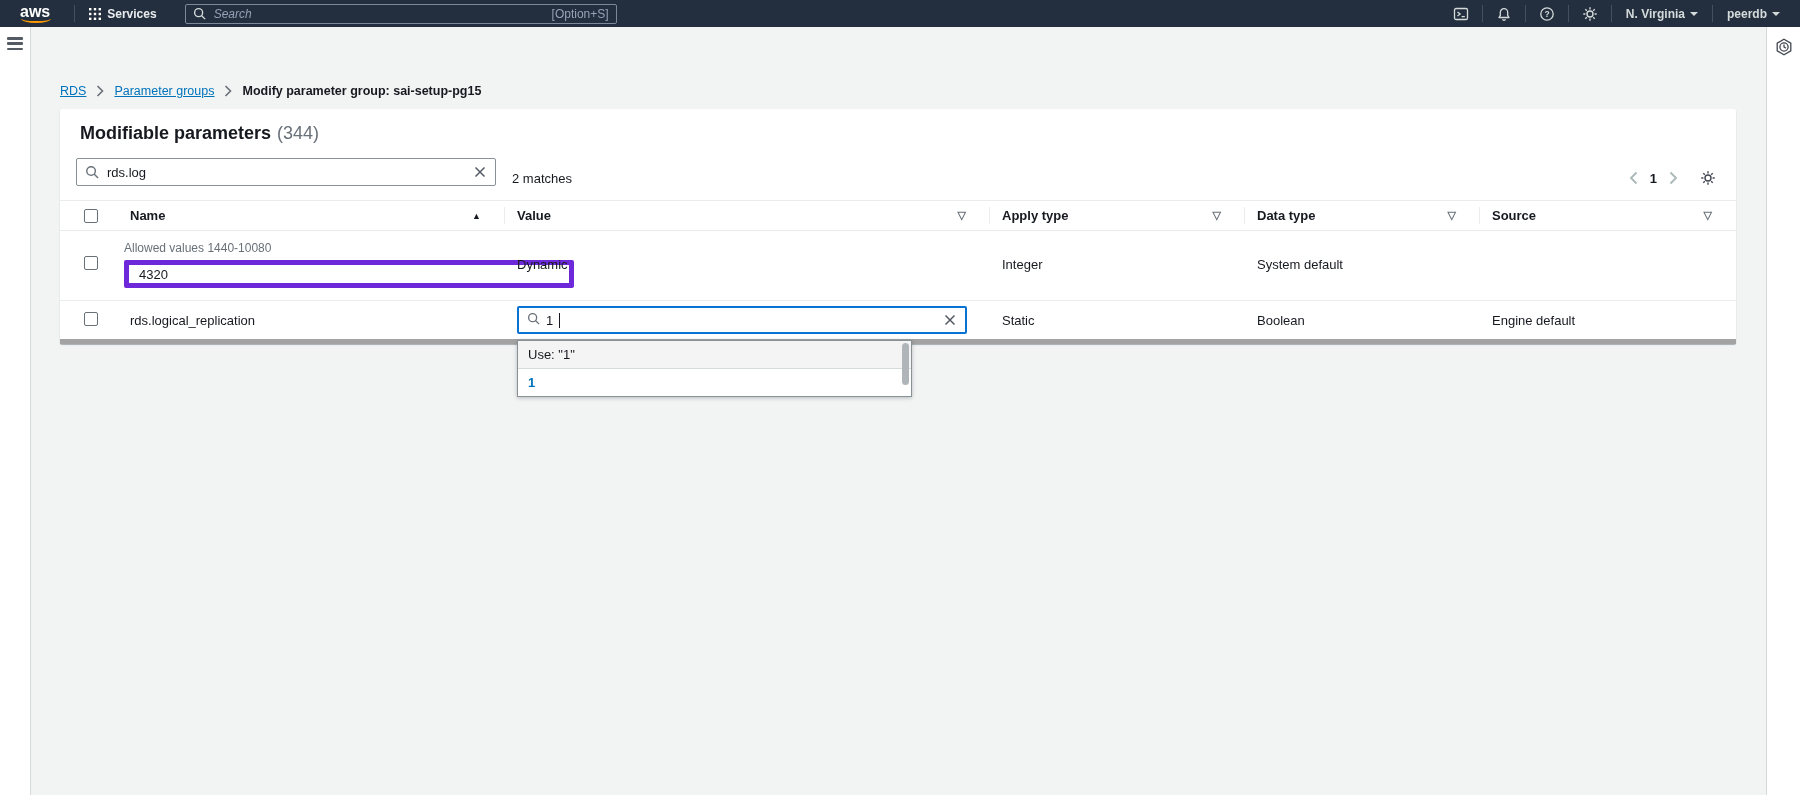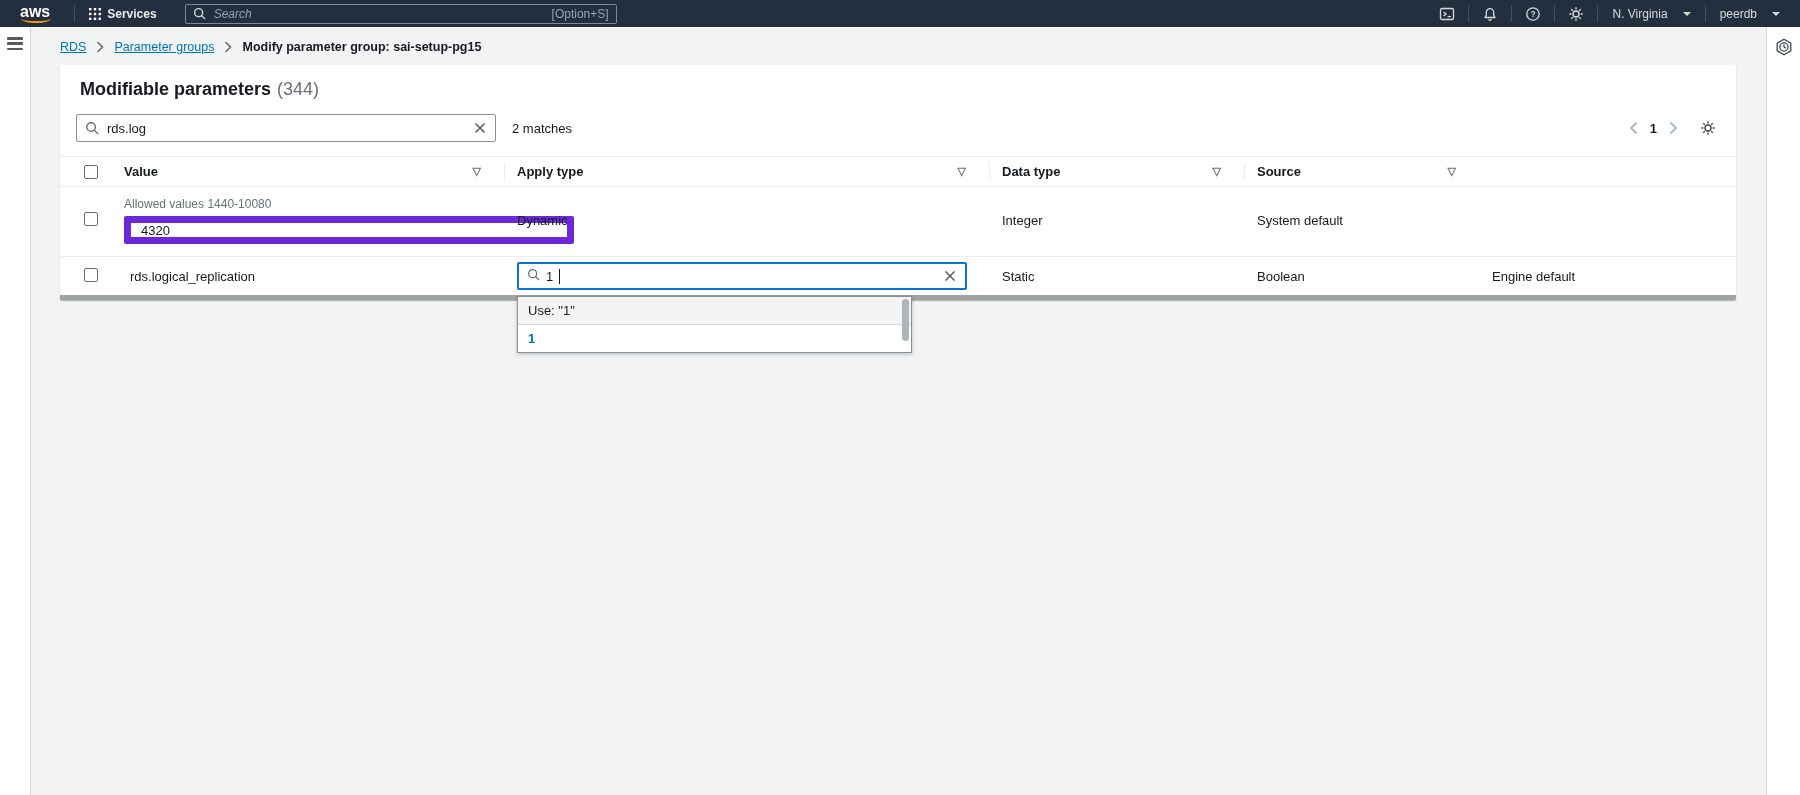--- a/index.html
+++ b/index.html
@@ -13,50 +13,50 @@
   .tb-divider { width:1px; height:17px; background:#45505f; margin:0 8px; }
   .tb-item { display:flex; align-items:center; gap:6px; padding:0 6px; height:27px; cursor:pointer; font-size:12px; color:#e9ebed; font-weight:700; }
   .tb-item svg, .tb-icon svg { display:block; }
   .tb-search { position:relative; margin-left:22px; width:432px; }
   .tb-search input { width:100%; height:20px; background:#232f3e; border:1px solid #7d8998; border-radius:2px; color:#14b8a6; font-size:12px; padding:0 40px 0 28px; font-family:"Liberation Sans", sans-serif; }
   .tb-search input::placeholder { color:#95a3b8; font-style:italic; }
   .tb-search .mag { position:absolute; left:8px; top:3px; color:#d5dbdb; }
   .tb-search .shortcut { position:absolute; right:8px; top:3px; color:#95a3b8; font-size:12px; }
   .tb-right { margin-left:auto; display:flex; align-items:center; }
   .tb-icon { width:26px; height:27px; display:flex; align-items:center; justify-content:center; color:#d5dbdb; cursor:pointer; }
-  .tb-text { font-size:12px; color:#d5dbdb; font-weight:400; display:flex; align-items:center; gap:15px; padding:0 6px; cursor:pointer; }
+  .tb-text { font-size:12px; color:#d5dbdb; font-weight:700; display:flex; align-items:center; gap:5px; padding:0 6px; cursor:pointer; }
   .caret-down { width:0; height:0; border-left:4px solid transparent; border-right:4px solid transparent; border-top:4px solid #d5dbdb; }
 
   
   .shell { display:flex; height:768px; }
   .left-rail { width:31px; background:#fff; border-right:1px solid #d5dbdb; padding-top:10px; display:flex; justify-content:center; }
   .hamburger { width:16px; height:13px; display:flex; flex-direction:column; justify-content:space-between; cursor:pointer; }
   .hamburger span { display:block; height:2.5px; background:#545b64; border-radius:1px; }
   .right-rail { width:34px; background:#fff; border-left:1px solid #d5dbdb; padding-top:10px; display:flex; justify-content:center; align-items:flex-start; }
-  .main { flex:1; background:#f2f3f3; padding:0 30px 0 29px; }
+  .main { flex:1; background:#f2f3f3; padding:0 30px 0 29px;margin-top:44px; }
 
   
   .breadcrumb { display:flex; align-items:center; gap:10px; padding:13px 0 11px 0; font-size:12.5px; }
   .breadcrumb a { color:#0073bb; text-decoration:underline; cursor:pointer; }
   .crumb-sep { color:#687078; display:flex; align-items:center; }
   .crumb-current { color:#16191f; font-weight:700; }
 
   
   .card { background:#fff; border-radius:2px; box-shadow:0 1px 1px 0 rgba(0,28,36,.3), 1px 1px 1px -1px rgba(0,28,36,.15), -1px 1px 1px -1px rgba(0,28,36,.15); position:relative; }
   .card-header { display:flex; align-items:center; padding:14px 20px 6px 20px; }
   .card-title { font-size:18px; font-weight:700; }
   .card-count { font-size:18px; color:#687078; font-weight:400; margin-left:6px; }
   .header-buttons { margin-left:auto; display:flex; gap:10px; }
   .btn { height:30px; padding:0 18px; border-radius:2px; font-size:13px; font-weight:700; font-family:"Liberation Sans", sans-serif; cursor:pointer; }
   .btn-disabled { background:#fff; border:1px solid #d5dbdb; color:#aab7b8; cursor:default; }
   .btn-normal { background:#fff; border:1px solid #545b64; color:#16191f; }
   .btn-primary { background:#ec9008; border:1px solid #ec9008; color:#16191f; }
 
   
-  .filter-row { display:flex; align-items:center; padding:8px 20px 4px 16px; }
+  .filter-row { display:flex; align-items:flex-end; padding:8px 20px 4px 16px; }
   .filter-box { position:relative; width:420px; }
   .filter-box input { width:100%; height:28px; border:1px solid #879196; border-radius:2px; padding:0 34px 0 30px; font-size:13px; color:#16191f; font-family:"Liberation Sans", sans-serif; }
   .filter-box .mag { position:absolute; left:9px; top:7px; color:#687078; }
   .filter-box .clear { position:absolute; right:9px; top:7px; color:#545b64; cursor:pointer; }
   .matches { margin-left:16px; color:#16191f; }
   .pager { margin-left:auto; display:flex; align-items:center; gap:12px; }
   .pg-chev { color:#aab7b8; cursor:pointer; display:flex; }
   .pg-num { font-weight:700; cursor:pointer; }
   .pg-gear { color:#414750; cursor:pointer; margin-left:10px; display:flex; }
 
@@ -68,21 +68,21 @@
   .cell { padding-left:12px; }
   .cell-check { padding-left:24px; }
   .cell-name { padding-left:18px; }
   .col-div { position:absolute; right:0; top:6px; bottom:6px; width:1px; background:#eaeded; }
   .sort-icon { margin-left:auto; margin-right:24px; font-size:9px; color:#16191f; }
   .filter-icon { margin-left:auto; margin-right:24px; font-size:11px; color:#687078; }
   .checkbox { width:14px; height:14px; border:1px solid #687078; border-radius:2px; background:#fff; display:inline-block; cursor:pointer; }
   .row1 { border-bottom:1px solid #eaeded; padding:10px 0 12px 0; }
   .row2 { padding:5px 0; border-bottom:5px solid #a3a3a3; }
   .val-hint { font-size:12px; color:#687078; margin-bottom:5px; }
-  .val-input { width:450px; height:28px; border:7px solid #6d28d9; border-radius:2px; padding:0 10px; font-size:13px; color:#16191f; font-family:"Liberation Sans", sans-serif; }
+  .val-input { width:450px; height:28px; border:5px solid #6d28d9; border-radius:2px; padding:0 10px; font-size:13px; color:#16191f; font-family:"Liberation Sans", sans-serif; }
   .cell-value-2 { position:relative; }
   .combobox { width:450px; height:28px; border:2px solid #0972d3; border-radius:2px; background:#fff; display:flex; align-items:center; padding:0 8px; gap:6px; cursor:text; }
   .combobox .typed { color:#16191f; }
   .text-caret { width:1px; height:15px; background:#16191f; }
   .combobox .clear { margin-left:auto; color:#545b64; cursor:pointer; display:flex; }
 
   
   .dropdown { position:absolute; top:34px; left:12px; width:395px; background:#fff; border:1px solid #879196; box-shadow:0 1px 4px rgba(0,28,36,.25); z-index:50; }
   .dd-use { background:#f4f4f4; border-bottom:1px solid #d5dbdb; padding:6px 10px; color:#16191f; cursor:pointer; }
   .dd-option { padding:6px 10px; color:#0073bb; font-weight:700; cursor:pointer; }
@@ -235,20 +235,25 @@
               </svg>
           </span>
         </div>
       </div>
 
       <div class="tbl">
 
         <div class="trow thead">
           <div class="cell cell-check">
             <span class="checkbox"></span>
+          </div>
+          <div class="cell cell-name">
+            <span>Name</span>
+            <span class="sort-icon">▲</span>
+            <span class="col-div"></span>
           </div>
           <div class="cell">
             <span>Value</span>
             <span class="filter-icon">▽</span>
             <span class="col-div"></span>
           </div>
           <div class="cell">
             <span>Apply type</span>
             <span class="filter-icon">▽</span>
             <span class="col-div"></span>

